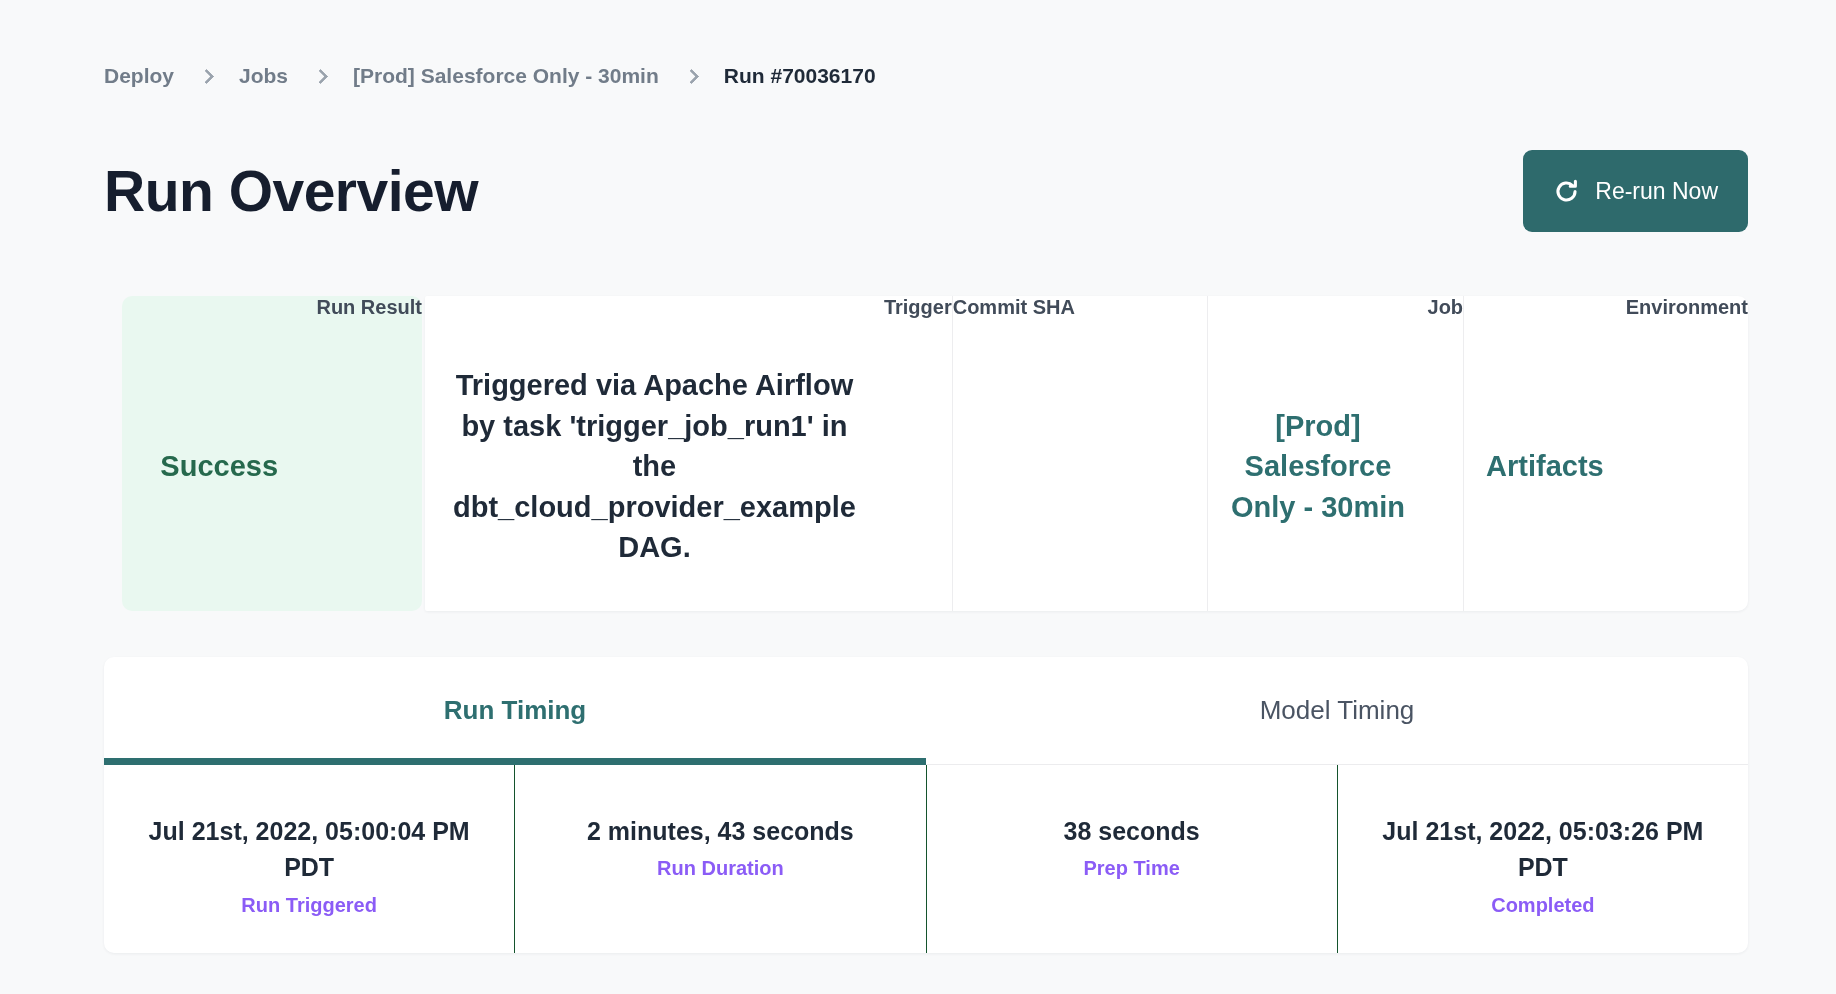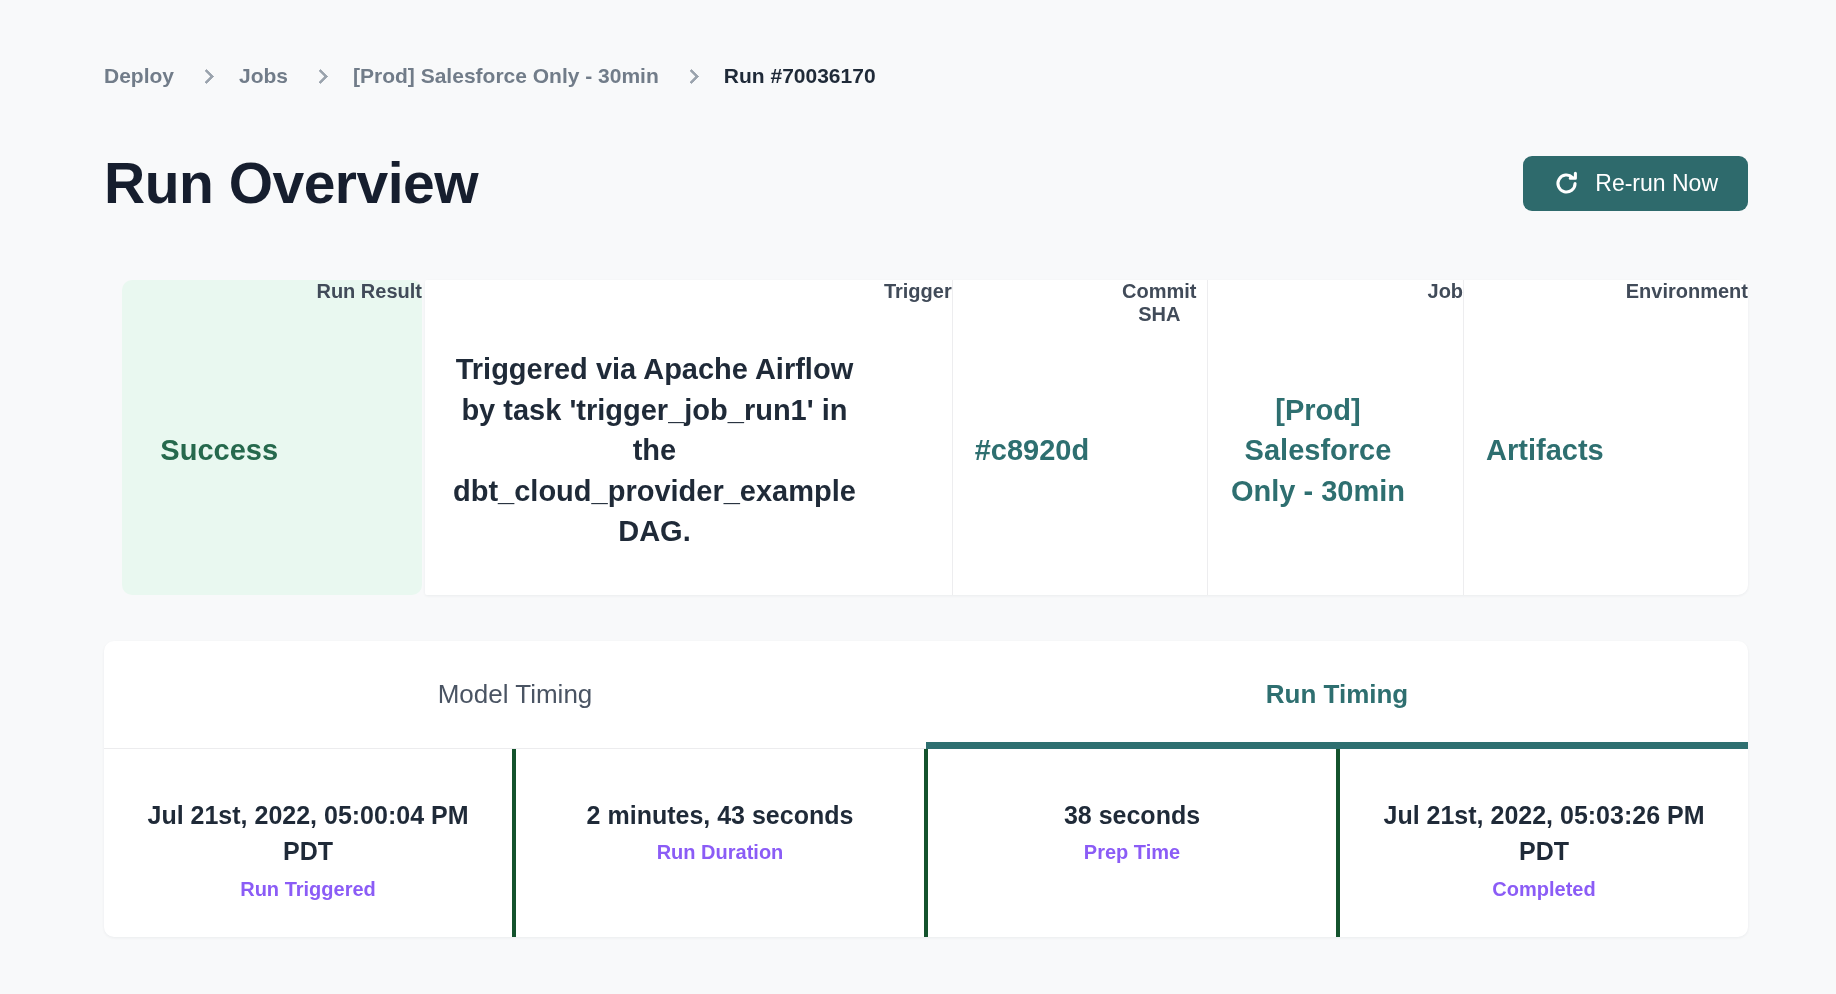--- a/index.html
+++ b/index.html
@@ -18,21 +18,21 @@
   .crumb { cursor: pointer; }
   .crumb.current { color: #1f2a38; font-weight: 700; cursor: default; }
   .chev { width: 11px; height: 11px; border-top: 3px solid #9aa3ad; border-right: 3px solid #9aa3ad; transform: rotate(45deg); border-radius: 1px; flex: 0 0 auto; }
 
   
   .header-row { margin-top: 62px; display: flex; align-items: center; justify-content: space-between; }
   .page-title { font-size: 57px; font-weight: 700; color: #161e2e; letter-spacing: -0.5px; }
   .rerun-btn {
     display: flex; align-items: center; gap: 15px;
     background: #2e6a6c; color: #ffffff; border: none; border-radius: 9px;
-    height: 55px; padding: 0 30px; font-size: 23px; font-weight: 500;
+    height: 82px; padding: 0 30px; font-size: 23px; font-weight: 500;
     font-family: "Liberation Sans", sans-serif; cursor: pointer;
   }
   .rerun-btn svg { display: block; }
 
   
   .summary-row { margin-top: 64px; display: flex; height: 315px; }
   .card-success {
     flex: 0 0 300px; background: #e9f8f0; border-radius: 10px;
     display: flex; flex-direction: column; margin-right: 3px; margin-left: 18px;
   }
@@ -54,21 +54,21 @@
   .sc-job { flex: 1 1 0; }
   .sc-env { flex: 1 1 0; }
 
   
   .panel { margin-top: 46px; background: #ffffff; border-radius: 10px; box-shadow: 0 1px 3px rgba(22,30,46,0.06); }
   .tab-bar { display: flex; height: 108px; border-bottom: 1px solid #ececee; }
   .tab { flex: 1; position: relative; display: flex; align-items: center; justify-content: center; font-size: 26px; color: #4a5463; cursor: pointer; }
   .tab.active { color: #2e6f70; font-weight: 700; }
   .tab.active::after { content: ""; position: absolute; left: 0; right: 0; bottom: -1px; height: 7px; background: #2e6f70; }
   .timing-row { display: flex; height: 188px; }
-  .timing-card { flex: 1; border-left: 4px solid #14532d; display: flex; flex-direction: column; align-items: center; padding: 48px 22px 0 22px; text-align: center; }
+  .timing-card { flex: 1; border-left: 1px solid #14532d; display: flex; flex-direction: column; align-items: center; padding: 48px 22px 0 22px; text-align: center; }
   .timing-card:first-child { border-left: none; }
   .timing-card .tval { font-size: 25px; font-weight: 700; color: #1f2a38; line-height: 1.45; }
   .timing-card .tlabel { margin-top: 8px; font-size: 20px; font-weight: 600; color: #8b5cf6; }
 </style>
 </head>
 <body>
 
 <div class="page">
   <div class="content">
 
@@ -103,44 +103,41 @@
         <div class="card-label">Run Result</div>
       </div>
       <div class="white-group">
         <div class="sum-card sc-trigger">
           <div class="val-zone">
             <div class="val">Triggered via Apache Airflow by task 'trigger_job_run1' in the dbt_cloud_provider_example DAG.</div>
           </div>
           <div class="card-label">Trigger</div>
         </div>
         <div class="sum-card sc-commit">
-          <div class="val-zone">
-            <div class="val teal">#c8920d</div>
-          </div>
           <div class="card-label">Commit SHA</div>
         </div>
         <div class="sum-card sc-job">
           <div class="val-zone">
             <div class="val teal">[Prod] Salesforce Only - 30min</div>
           </div>
           <div class="card-label">Job</div>
         </div>
         <div class="sum-card sc-env">
           <div class="val-zone">
             <div class="val teal">Artifacts</div>
           </div>
           <div class="card-label">Environment</div>
         </div>
       </div>
     </div>
 
     <div class="panel">
       <div class="tab-bar">
+        <div class="tab active">Run Timing</div>
         <div class="tab">Model Timing</div>
-        <div class="tab active">Run Timing</div>
       </div>
       <div class="timing-row">
         <div class="timing-card">
           <div class="tval">Jul 21st, 2022, 05:00:04 PM PDT</div>
           <div class="tlabel">Run Triggered</div>
         </div>
         <div class="timing-card">
           <div class="tval">2 minutes, 43 seconds</div>
           <div class="tlabel">Run Duration</div>
         </div>

